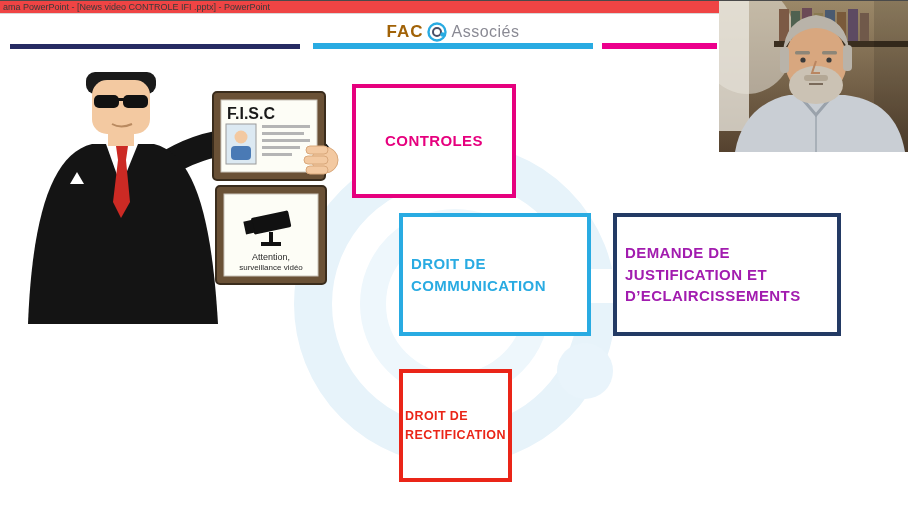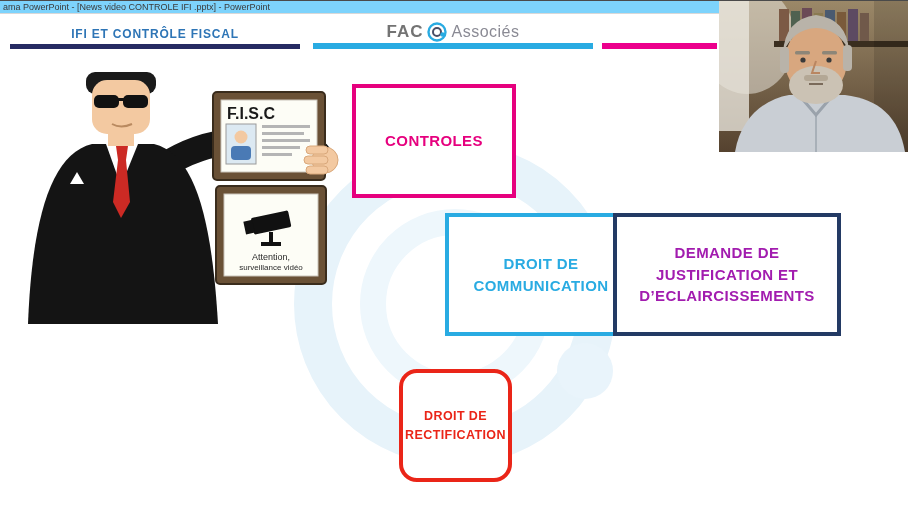--- a/index.html
+++ b/index.html
@@ -5,21 +5,21 @@
   * { margin:0; padding:0; box-sizing:border-box; }
   html,body { background:#222; }
   .screen {
     position:relative; width:908px; height:529px; background:#fff;
     font-family:"Liberation Sans", sans-serif; overflow:hidden;
     border-top:1px solid #4a4a4a;
   }
   
   .titlebar {
     position:absolute; left:0; top:0; width:908px; height:13px;
-    background:#7dd3fc; border-bottom:1px solid #d8d8d8; z-index:3;
+    background:#ef4444; border-bottom:1px solid #d8d8d8; z-index:3;
   }
   .titlebar-text {
     position:absolute; left:3px; top:1px; font-size:9px; color:#3a3a3a;
     white-space:nowrap;
   }
   
   .slide { position:absolute; left:0; top:13px; width:908px; height:516px; background:#fff; }
 
   .watermark { position:absolute; left:255px; top:105px; z-index:0; }
 
@@ -29,35 +29,35 @@
   }
   .bar { position:absolute; top:29px; height:6px; z-index:2; }
   .bar-navy { left:10px; width:290px; background:#262B63; height:5px; top:30px; }
   .bar-cyan { left:313px; width:280px; background:#29ABE2; }
   .bar-pink { left:602px; width:115px; background:#EC008C; }
 
   .logo {
     position:absolute; left:352px; top:6px; width:202px; height:24px; z-index:2;
     display:flex; align-items:center; justify-content:center; gap:3px;
   }
-  .logo-fac { font-size:17px; font-weight:bold; color:#737373; letter-spacing:1px; }
+  .logo-fac { font-size:17px; font-weight:bold; color:#a16207; letter-spacing:1px; }
   .logo-assoc { font-size:16px; color:#8a8a94; letter-spacing:0.5px; }
 
   .cartoon { position:absolute; left:20px; top:48px; z-index:2; }
 
   .slide-box {
     position:absolute; z-index:2; background:#fff;
     border:4px solid #6d28d9; display:flex; align-items:center; justify-content:center;
-    text-align:center; font-weight:bold; letter-spacing:0.4px; line-height:1.45;
-    padding:0 16px;
+    font-weight:bold; letter-spacing:0.4px; line-height:1.45;
+    padding:0 8px;
   }
   .box-controles       { left:352px; top:70px;  width:164px; height:114px; font-size:15px; }
-  .box-communication   { left:399px; top:199px; width:192px; height:123px; font-size:15px;margin-left:46px; }
+  .box-communication   { left:399px; top:199px; width:192px; height:123px; font-size:15px; }
   .box-justification   { left:613px; top:199px; width:228px; height:123px; font-size:15px; }
-  .box-rectification   { left:399px; top:355px; width:113px; height:113px; font-size:12.5px;border-radius:18px; }
+  .box-rectification   { left:399px; top:355px; width:113px; height:113px; font-size:12.5px; }
 
   
   .webcam {
     position:absolute; left:719px; top:0; width:189px; height:151px;
     z-index:5; overflow:hidden; background:#6b5a44;
   }
 </style>
 </head>
 <body>
 
@@ -69,21 +69,20 @@
 
   <div class="slide">
 
     <svg class="watermark" width="400" height="390" viewBox="0 0 400 390">
       <circle cx="200" cy="185" r="142" fill="none" stroke="#e7f3fa" stroke-width="38"></circle>
       <circle cx="200" cy="185" r="82" fill="none" stroke="#eef7fc" stroke-width="26"></circle>
       <circle cx="330" cy="252" r="28" fill="#e9f4fb"></circle>
       <rect x="292" y="150" width="80" height="34" fill="#ffffff"></rect>
     </svg>
 
-    <div class="header-title">IFI ET CONTRÔLE FISCAL</div>
     <div class="bar bar-navy"></div>
     <div class="bar bar-cyan"></div>
     <div class="bar bar-pink"></div>
 
     <div class="logo">
       <span class="logo-fac">FAC</span>
       <svg width="22" height="22" viewBox="0 0 22 22">
         <circle cx="11" cy="11" r="8.5" fill="none" stroke="#29ABE2" stroke-width="2.4"></circle>
         <circle cx="11" cy="11" r="4" fill="none" stroke="#4a4e66" stroke-width="2"></circle>
         <circle cx="16.5" cy="13.5" r="2.2" fill="#29ABE2"></circle>

